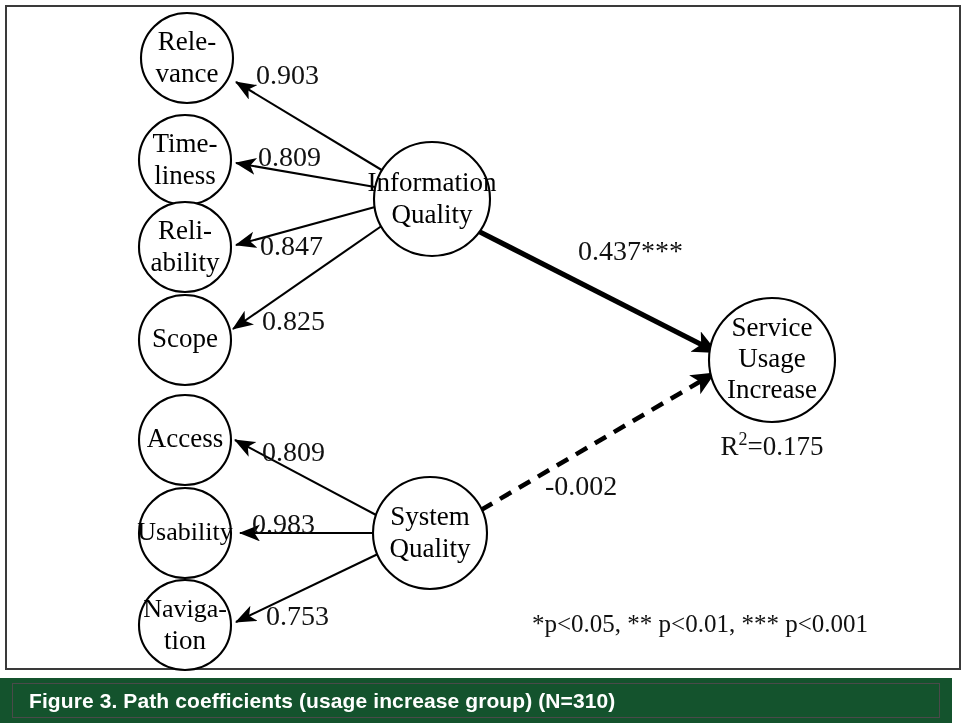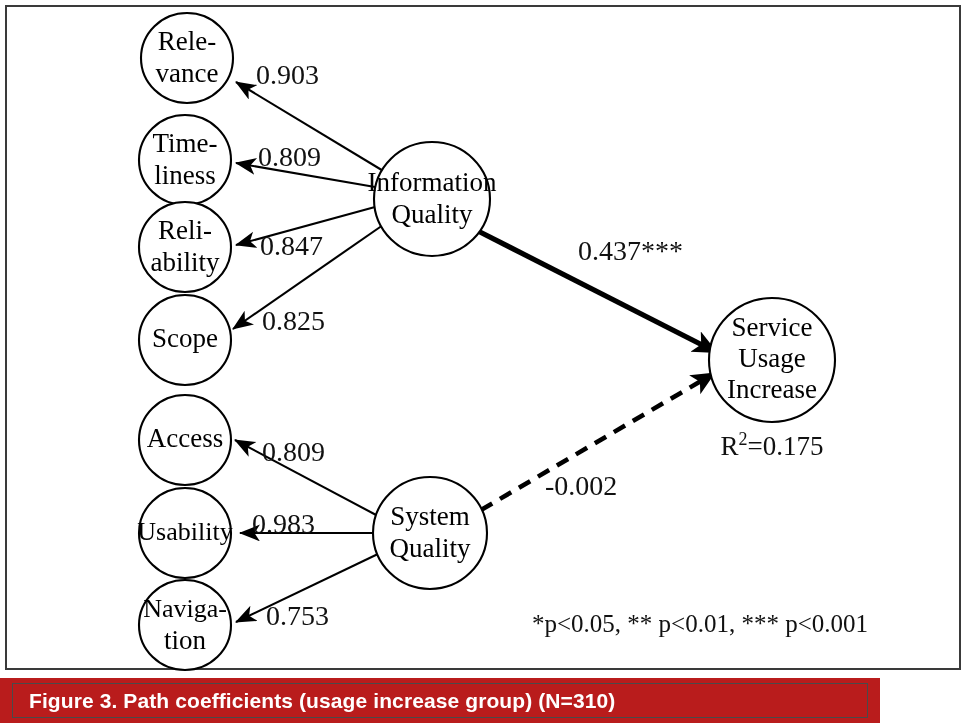--- a/index.html
+++ b/index.html
@@ -80,23 +80,23 @@
   .sig-note {
     font-family: "Liberation Serif", serif;
     font-size: 25px;
     fill: #111111;
     text-anchor: middle;
   }
   .caption-bar {
     position: absolute;
     left: 0;
     top: 678px;
-    width: 880px;
+    width: 952px;
     height: 45px;
-    background: #b91c1c;
+    background: #14532d;
     box-sizing: border-box;
   }
   .caption-inner {
     position: absolute;
     left: 12px;
     top: 5px;
     right: 12px;
     bottom: 5px;
     border: 1px solid #4a4a4a;
     box-sizing: border-box;

